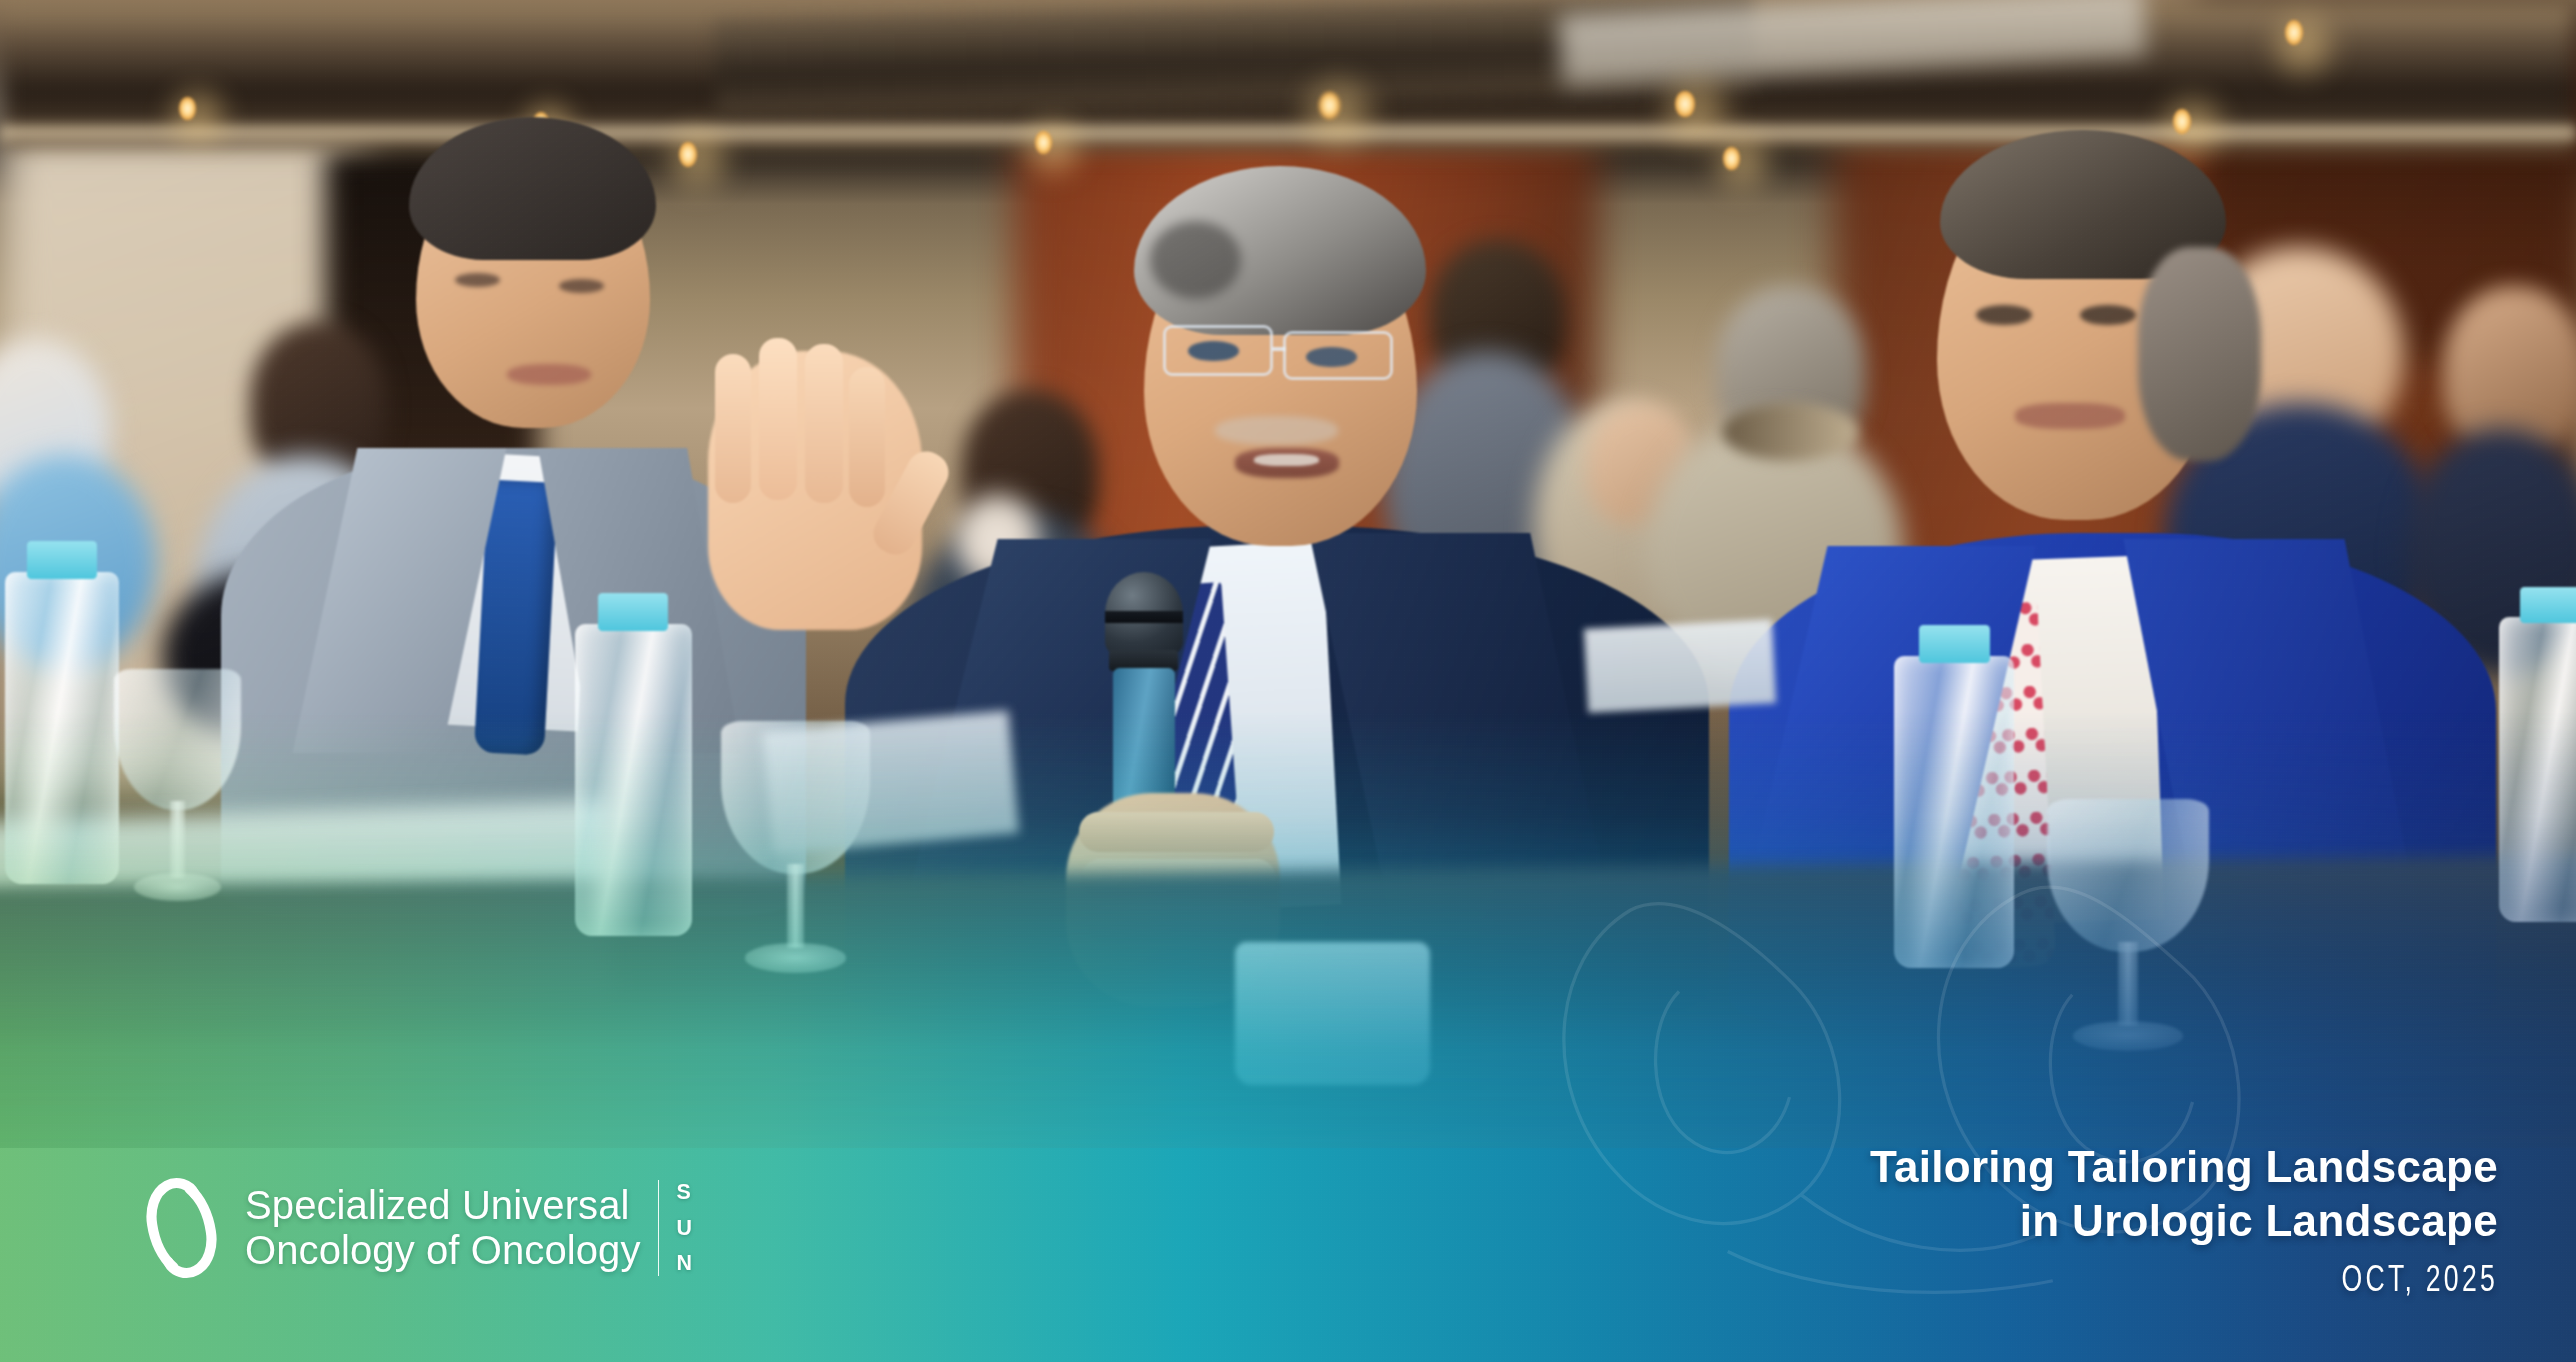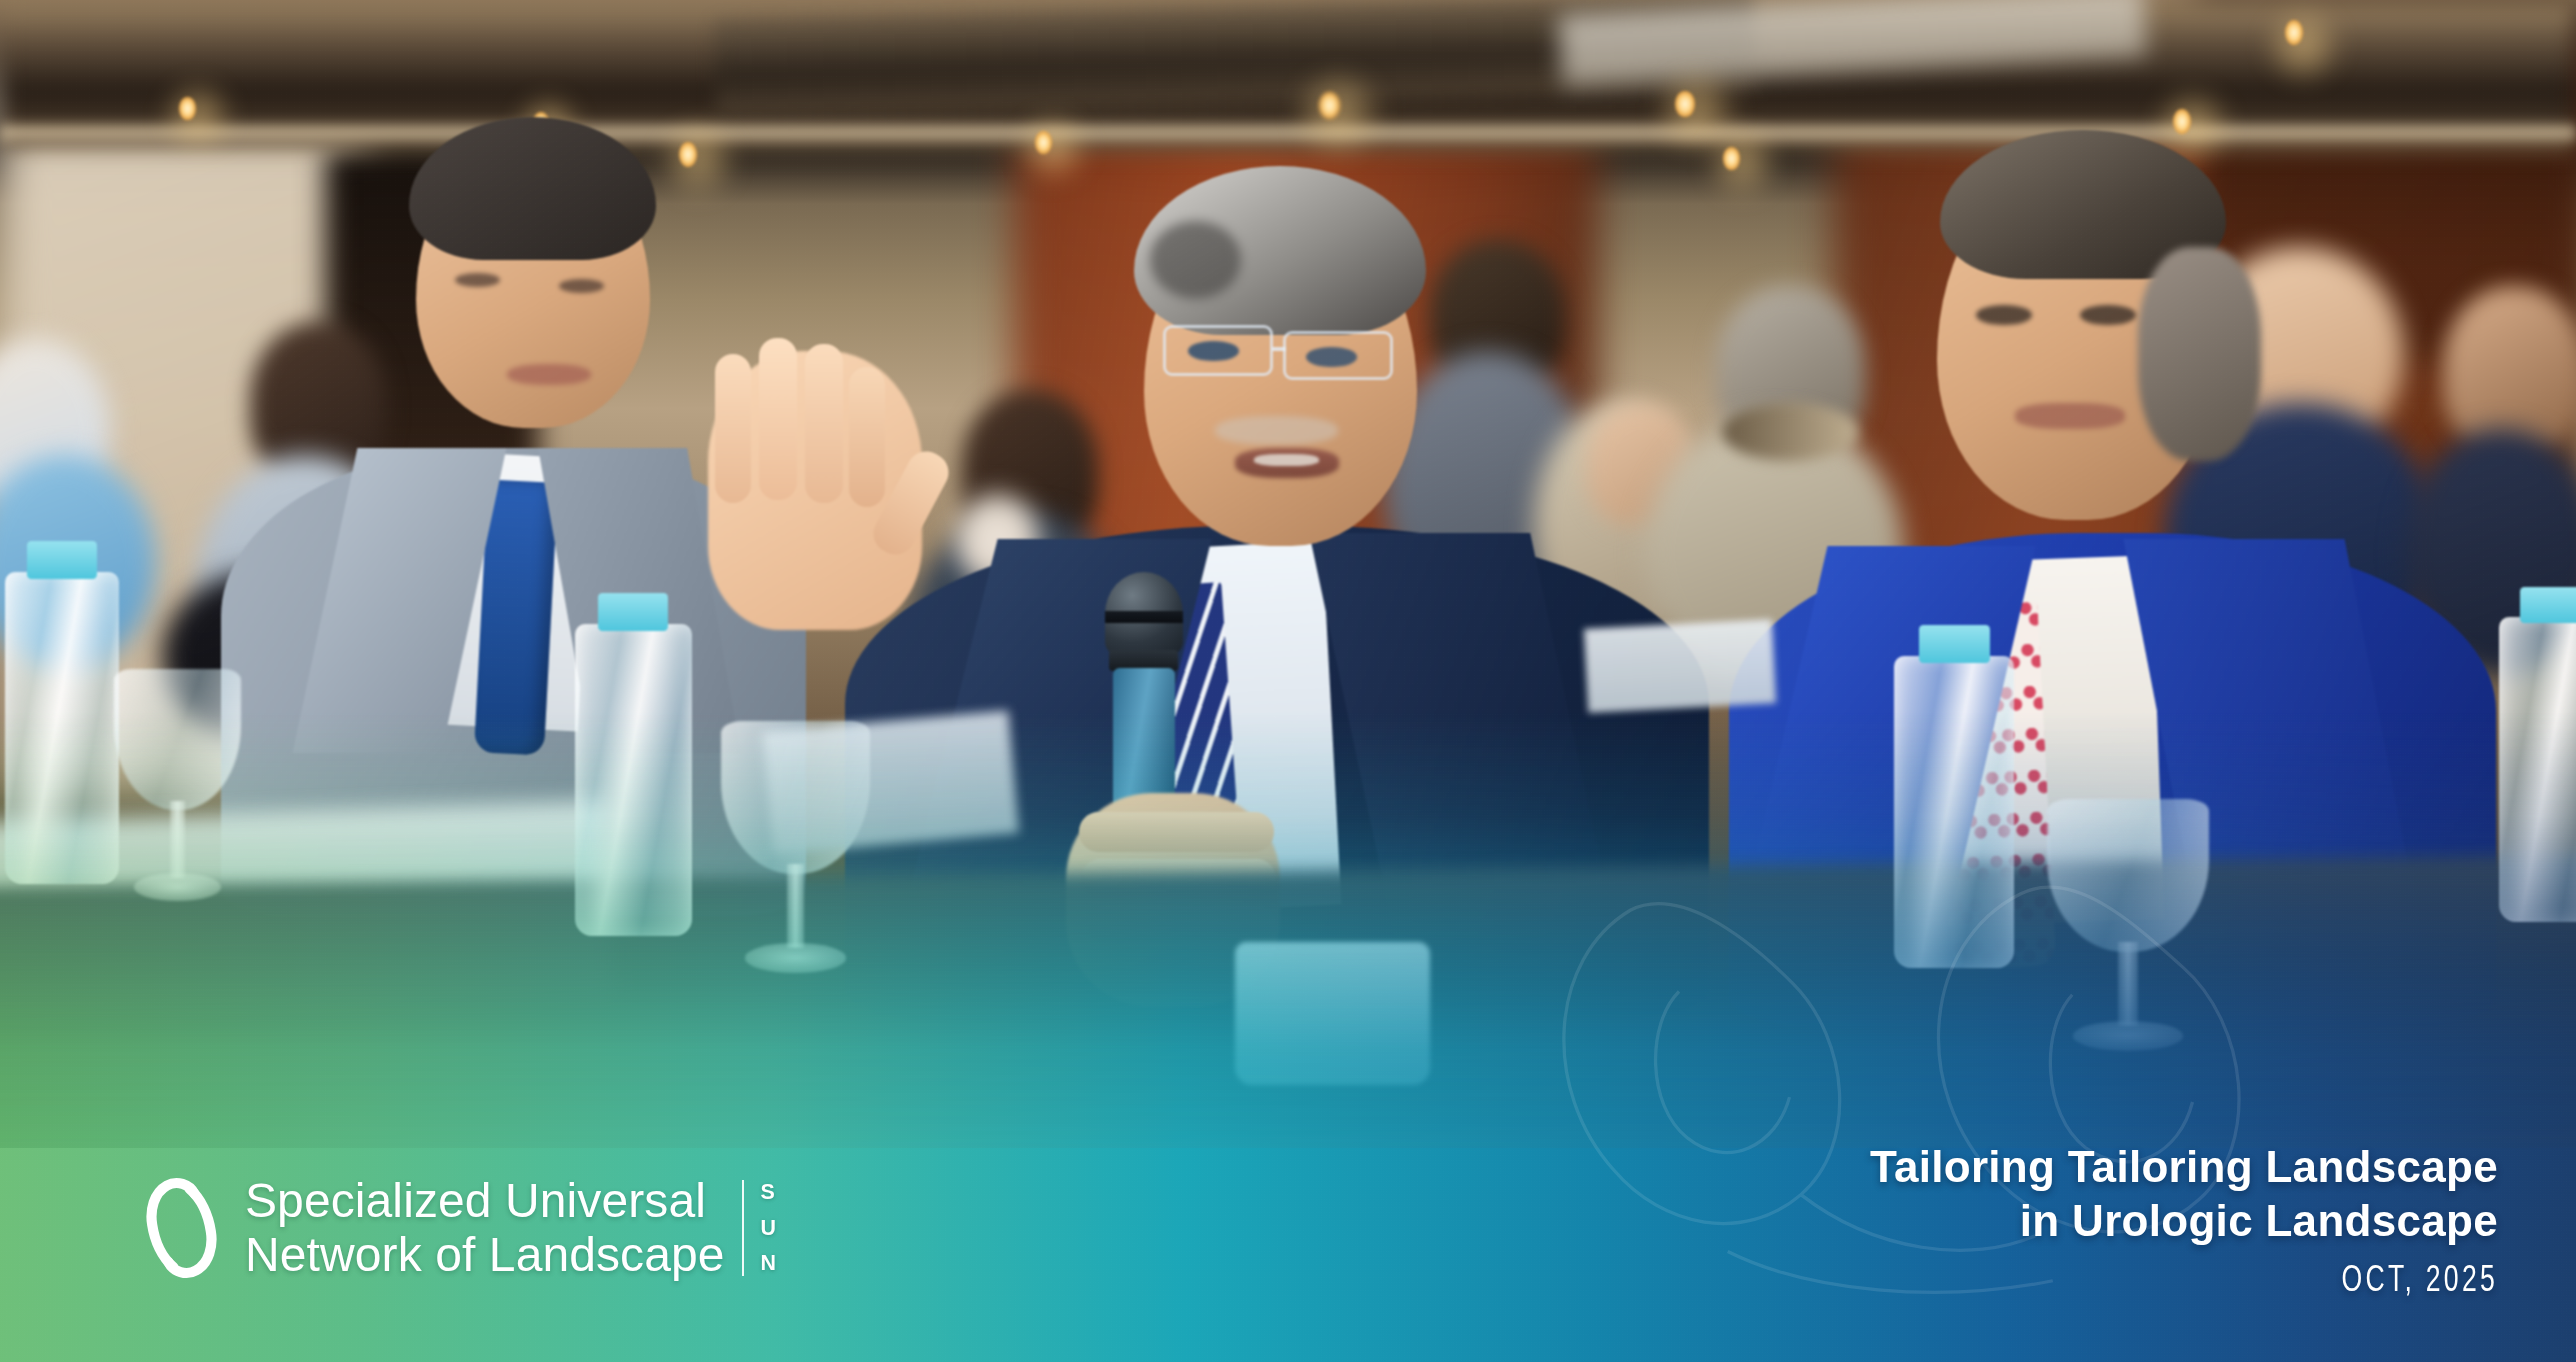--- a/index.html
+++ b/index.html
@@ -157,21 +157,21 @@
     position:absolute;inset:0;pointer-events:none;opacity:.14;
     background-image:radial-gradient(rgba(255,255,255,.10) 0.6px,transparent 0.6px);
     background-size:2.6px 2.6px;
   }
 
   
   .logo-block{position:absolute;left:140px;bottom:77px;display:flex;align-items:center;gap:22px;}
   .logo-mark{width:83px;height:114px;flex:none;}
   .logo-words{display:flex;align-items:center;gap:17px;}
   .logo-lines{
-    color:#fff;font-size:48px;line-height:1.12;font-weight:400;letter-spacing:0.1px;
+    color:#fff;font-size:40px;line-height:1.12;font-weight:400;letter-spacing:0.1px;
     text-shadow:0 1.9px 5.2px rgba(0,60,40,.28);
     font-family:"Liberation Sans", sans-serif;
   }
   .logo-div{width:1.9px;height:96px;background:rgba(255,255,255,.92);}
   .sun-stack{
     display:flex;flex-direction:column;justify-content:space-between;height:96px;
     color:#fff;font-size:21.4px;font-weight:700;letter-spacing:0.6px;
     text-shadow:0 1.3px 3.9px rgba(0,60,40,.3);
   }
 
@@ -412,21 +412,21 @@
   <div class="logo-block">
     <svg class="logo-mark" viewBox="0 0 100 140" aria-hidden="true">
       <g fill="none" stroke="#ffffff" stroke-width="12.5" stroke-linecap="round">
         <path d="M66 28 C60 16 44 11 32 18 C16 27 11 48 14 66 C17 86 26 106 40 118"></path>
         <path d="M34 112 C40 124 56 129 68 122 C84 113 89 92 86 74 C83 54 74 34 60 22"></path>
       </g>
     </svg>
     <div class="logo-words">
       <div class="logo-lines">
         <div>Specialized Universal</div>
-        <div>Network of Landscape</div>
+        <div>Oncology of Oncology</div>
       </div>
       <div class="logo-div"></div>
       <div class="sun-stack">
         <span>S</span>
         <span>U</span>
         <span>N</span>
       </div>
     </div>
   </div>
 

